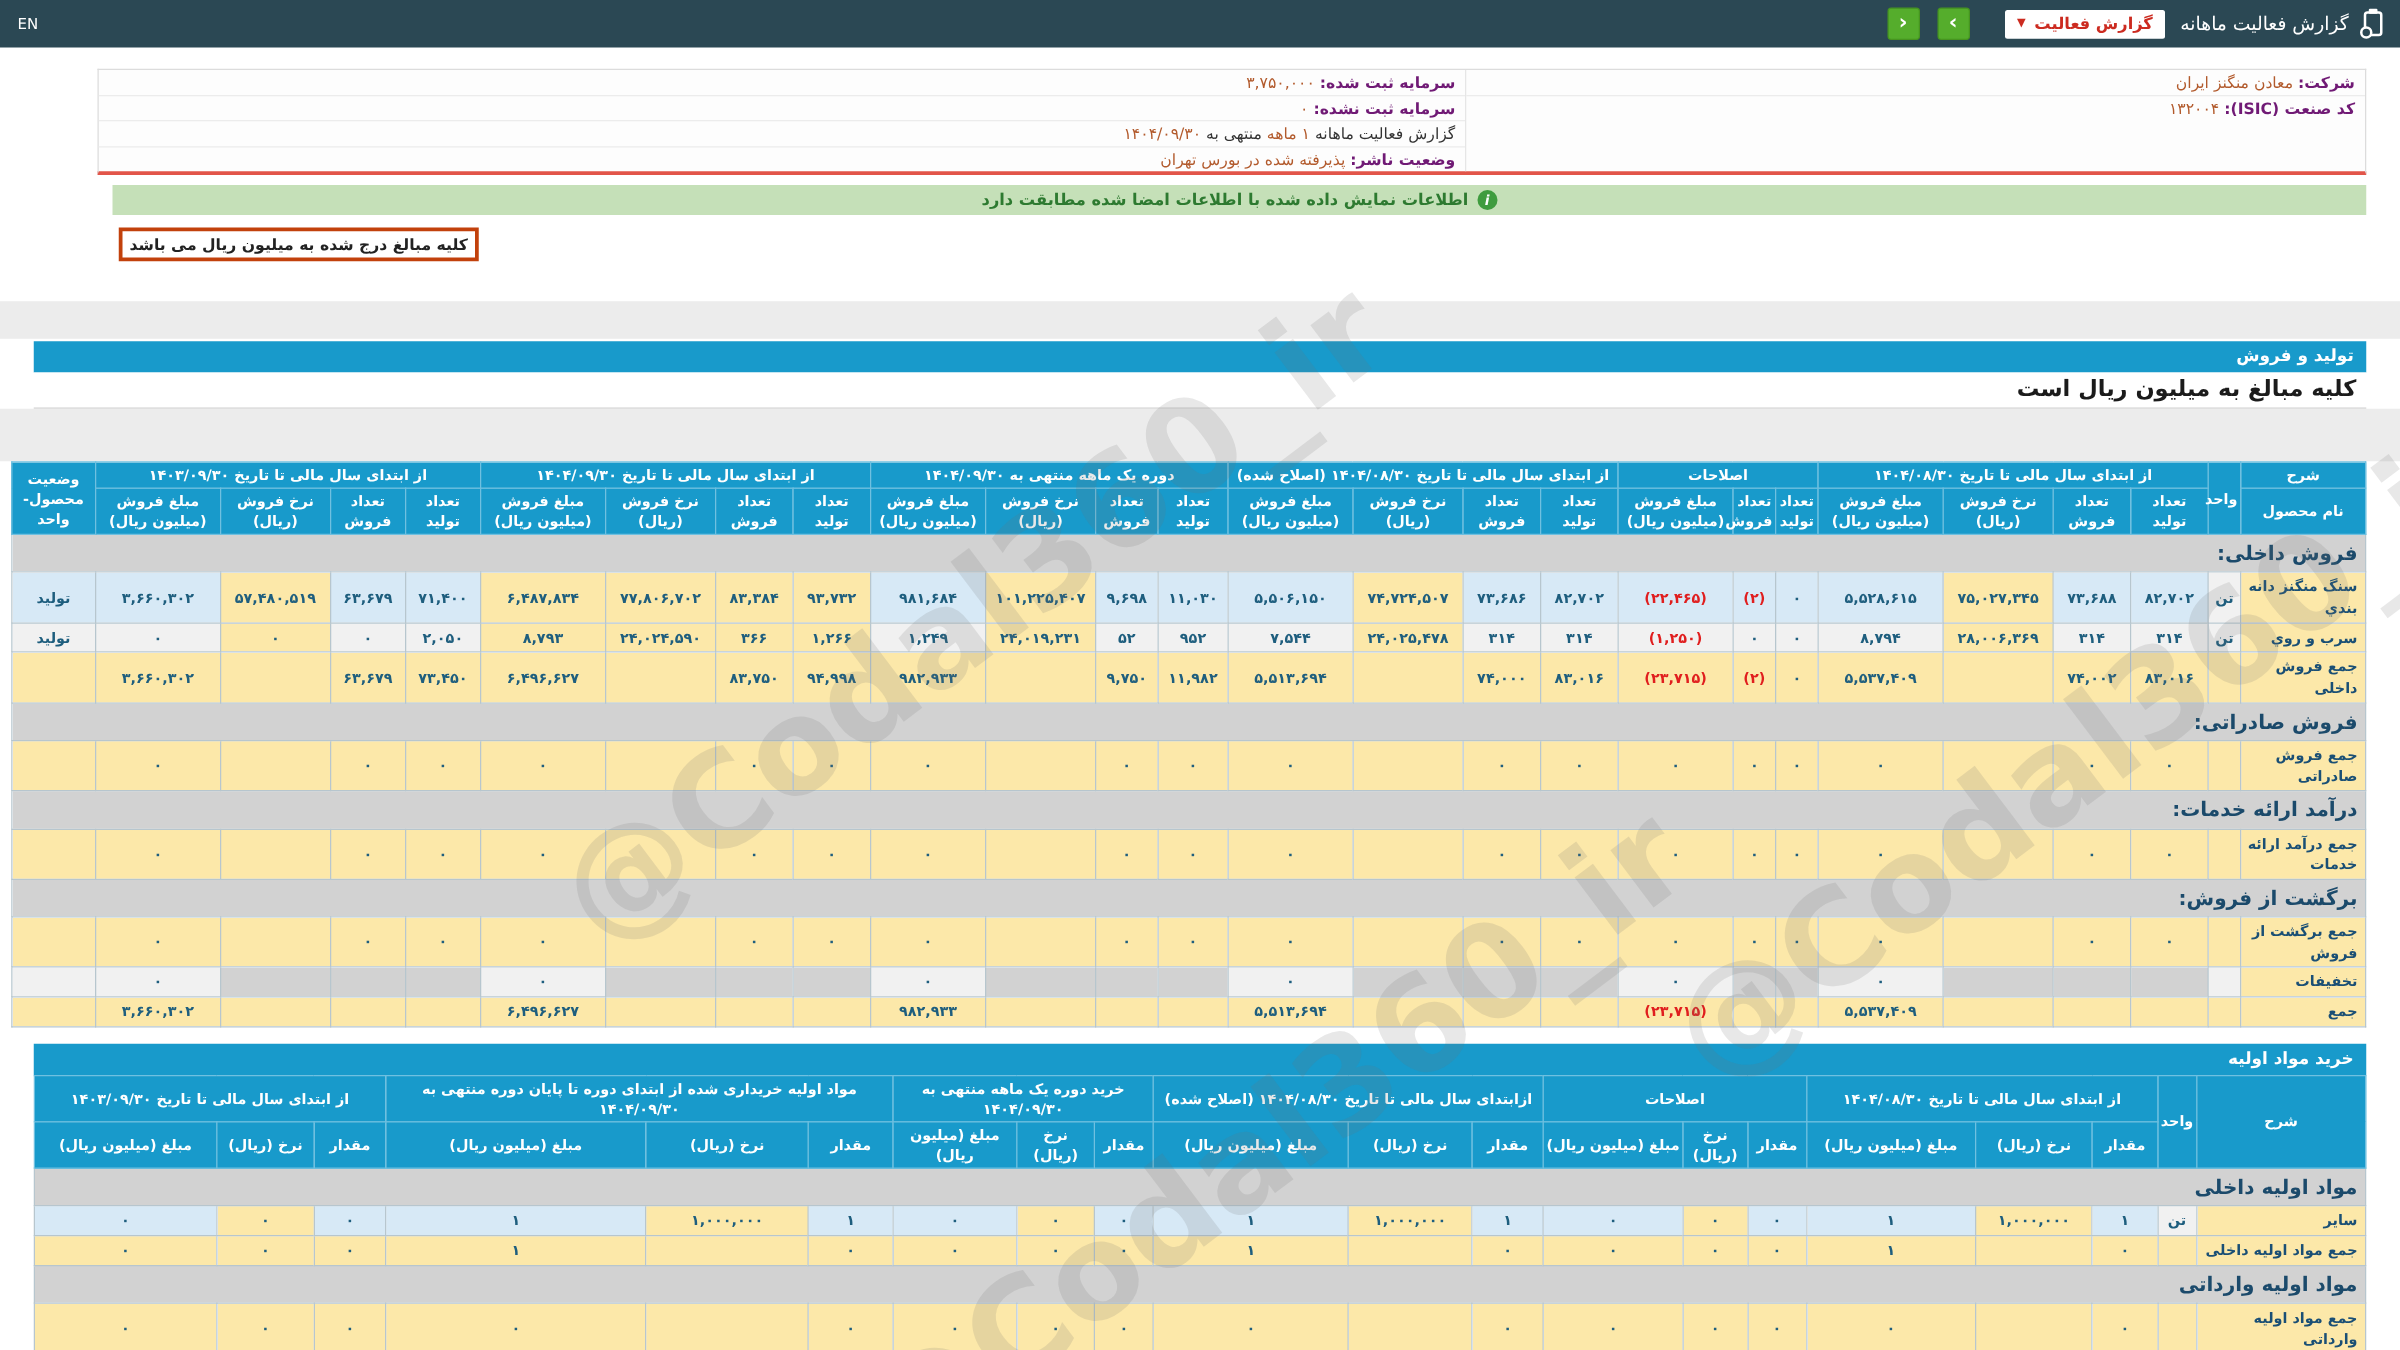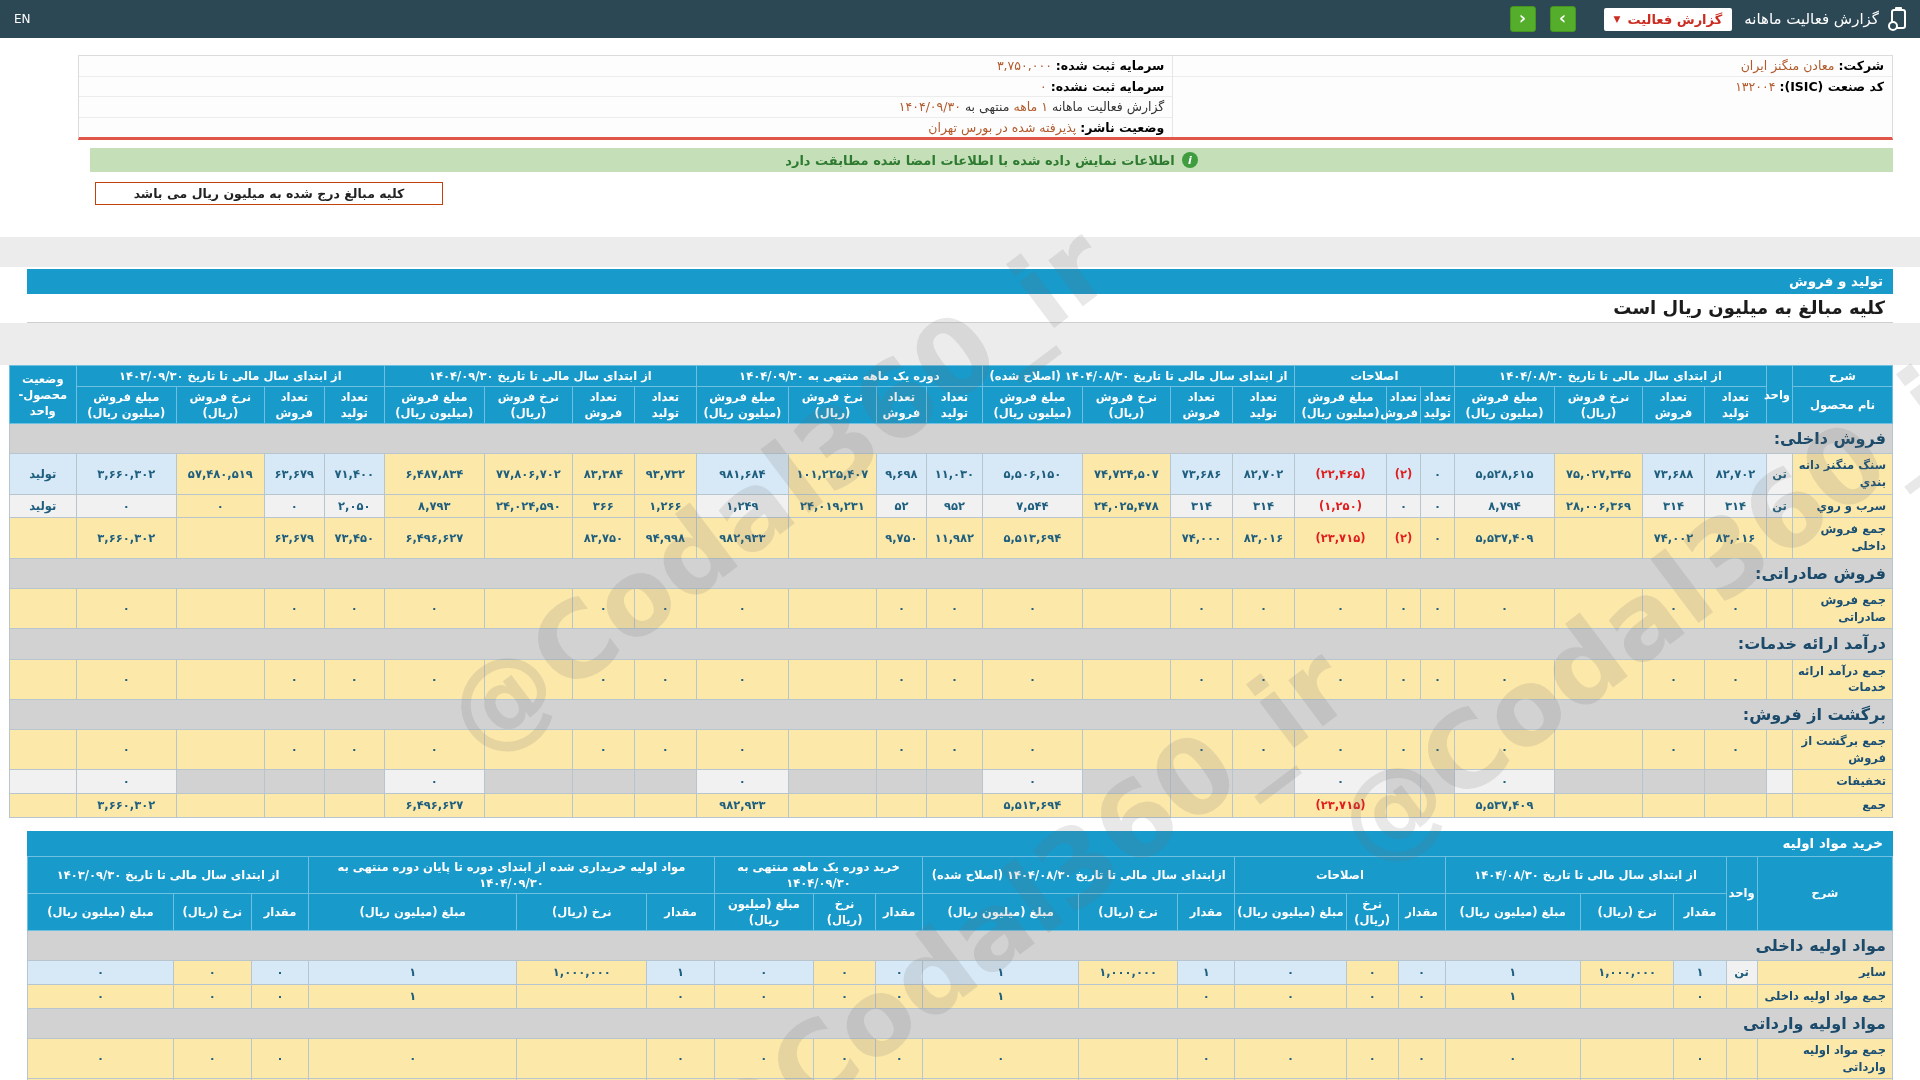--- a/index.html
+++ b/index.html
@@ -24,28 +24,28 @@
   .navbtn.first { margin-right:16px; }
   .en { margin-right:auto; color:#fff; font-size:12px; cursor:pointer;text-align:center; }
   
   .info-wrap { margin:17px 27px 0 78px; border:1px solid #dcdcdc; border-bottom:3px solid #e25549;
                display:flex; background:#fdfdfd; }
   .info-col { display:flex; flex-direction:column; }
   .col-company { width:39.7%; border-left:1px solid #e6e6e6; }
   .col-capital { width:60.3%; }
   .irow { line-height:19.5px; border-bottom:1px solid #ececec; padding:0 8px; font-size:12.5px; color:#333; white-space:nowrap; }
   .info-col .irow:last-child { border-bottom:none; }
-  .ilbl { color:#000000; font-weight:bold; }
+  .ilbl { color:#701a75; font-weight:bold; }
   .orange { color:#b25a2c; }
   
   .green-bar { margin:8px 27px 0 90px; background:#c5e0b8; color:#2d7a30; font-weight:bold; font-size:13px;
                text-align:center; padding:4px 0; display:flex; align-items:center; justify-content:center; gap:7px; }
   .info-icon { width:16px; height:16px; border-radius:50%; background:#3f9c3f; color:#fff; font-size:11px; font-weight:bold;
                display:inline-flex; align-items:center; justify-content:center; font-style:italic; flex:none; }
-  .note-box { margin:10px auto 0 95px; width:348px; border:1px solid #c2410c; background:#fff; text-align:center;
+  .note-box { margin:10px auto 0 95px; width:288px; border:3px solid #c2410c; background:#fff; text-align:center;
               font-size:12.5px; font-weight:bold; color:#222; padding:3px 4px; }
   
   .strip { background:#ececec; height:30px; margin-top:32px; }
   .strip2 { height:42px; margin-top:0; }
   .blue-bar { margin:2px 27px 0 27px; background:#189acb; color:#fff; font-weight:bold; font-size:13.5px;
               padding:4px 10px 5px; }
   .subtitle { margin:0 27px; background:#fff; color:#1b1b1b; font-weight:bold; font-size:18px;
               padding:3px 8px 4px; border-bottom:1px solid #cfcfcf; }
   .bar2 { margin-top:13px; }
   

